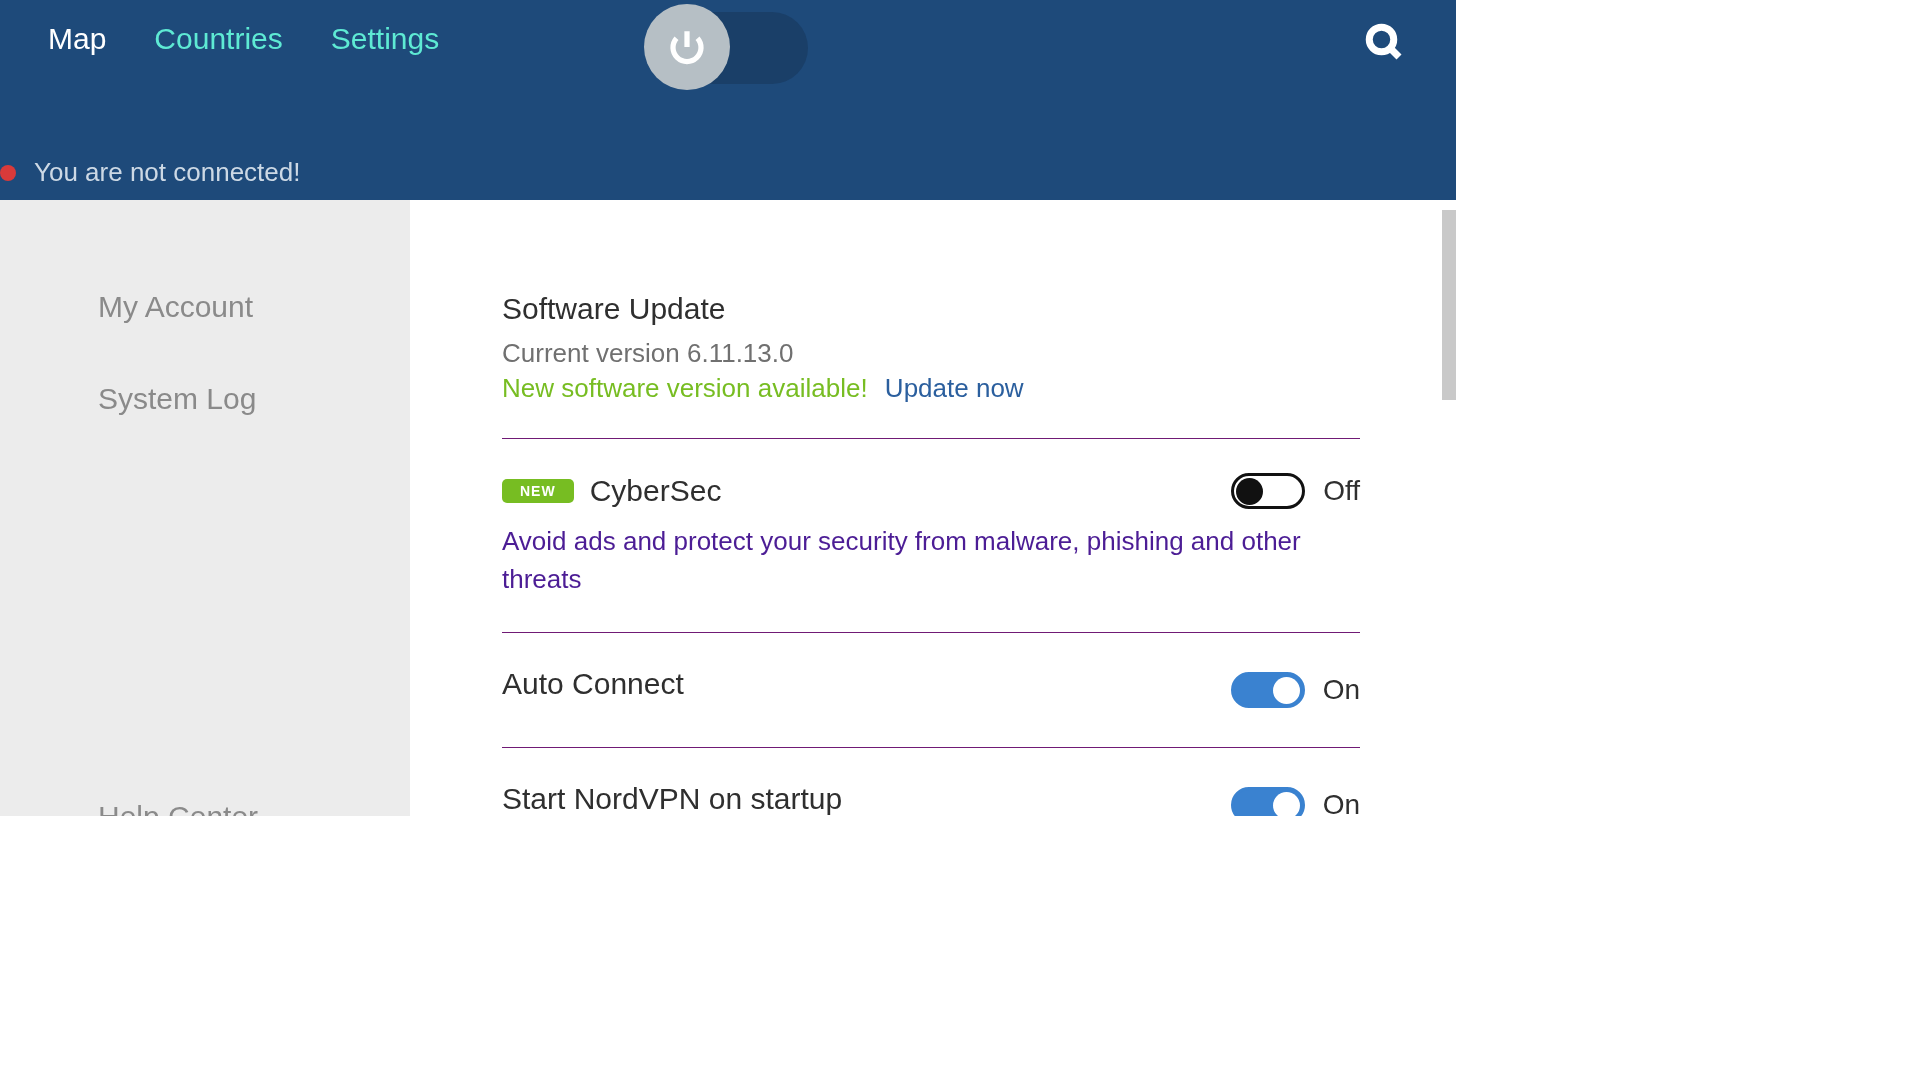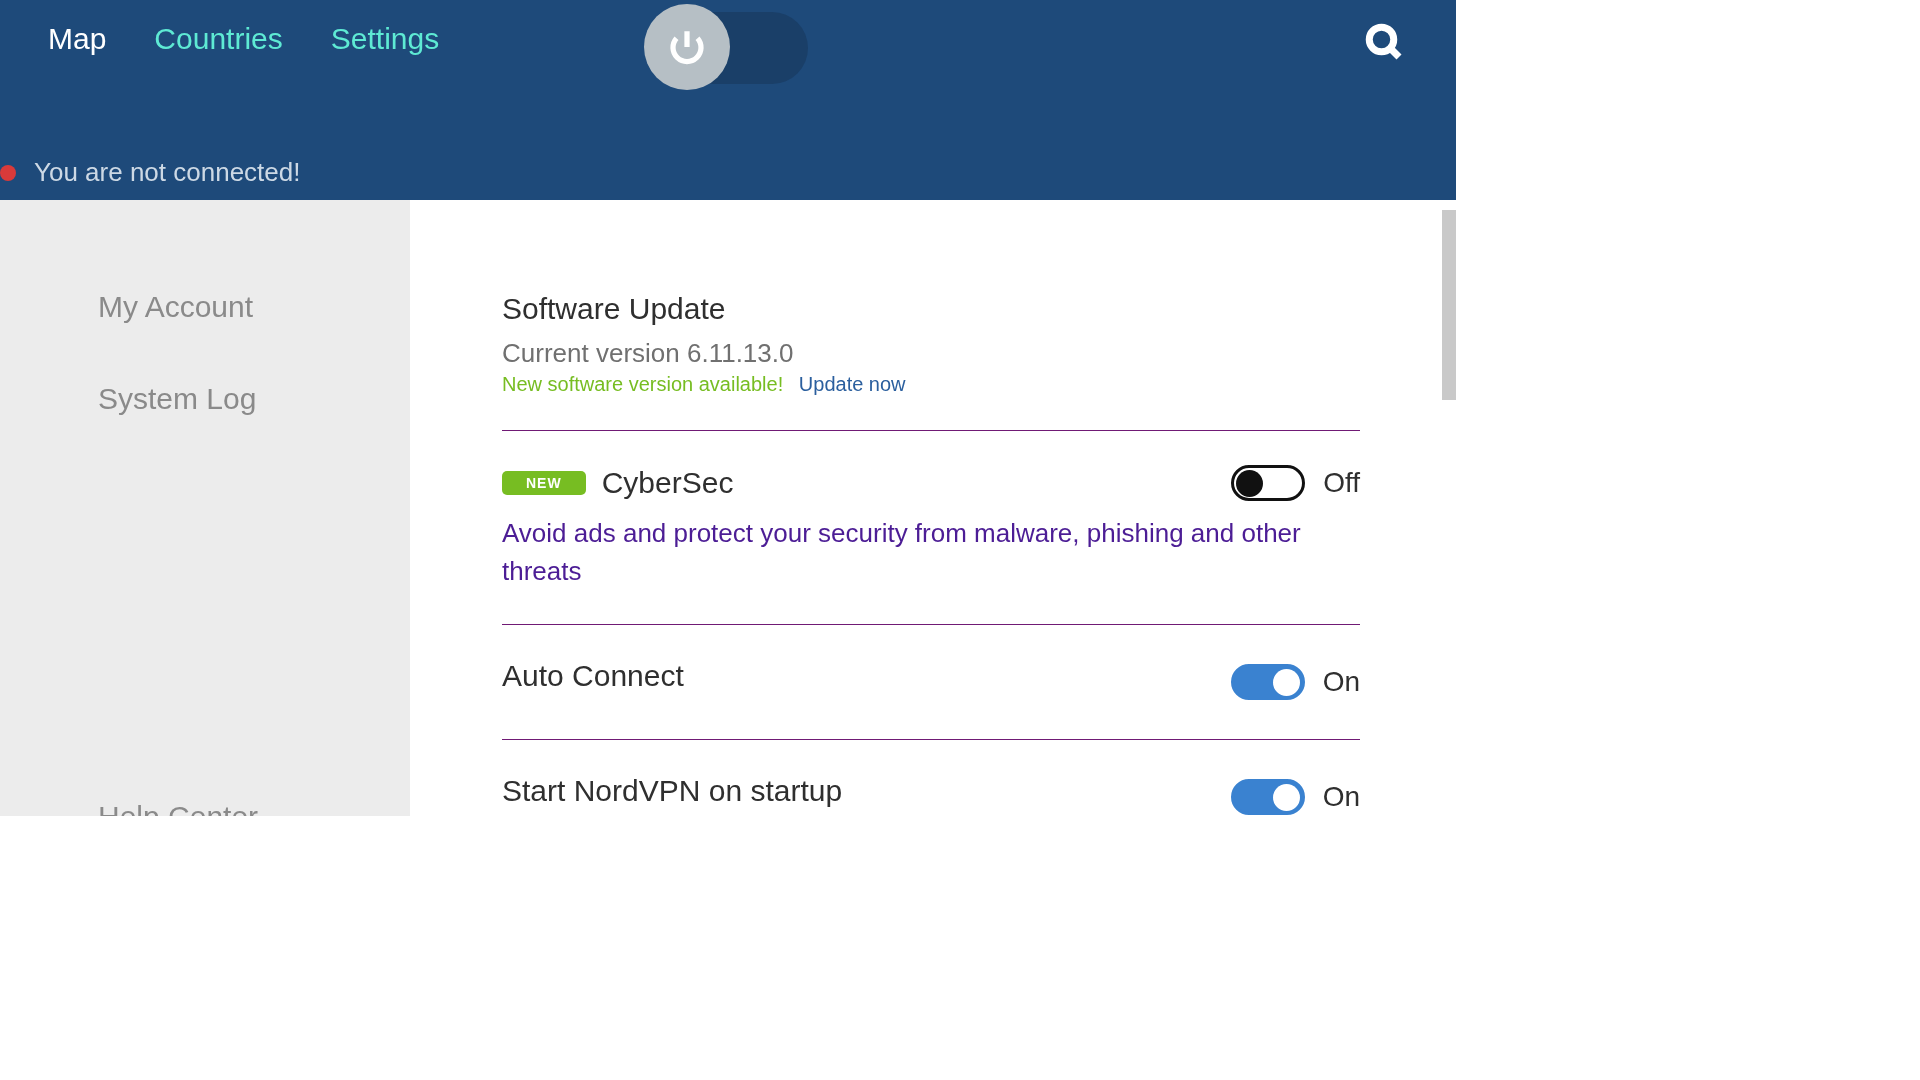--- a/index.html
+++ b/index.html
@@ -125,37 +125,37 @@
     font-weight:500;
     color:var(--text-dark);
     margin-bottom:12px;
   }
   .subtext{
     font-size:26px;
     color:#4c1d95;
     line-height:1.45;
   }
   .version-line{ font-size:26px; color:#707070; }
-  .update-line{ margin-top:4px; font-size:20px;}
+  .update-line{ margin-top:4px; font-size:26px;}
   .update-avail{ color:var(--green); }
   .update-link{ color:#2b5f9e; margin-left:10px; cursor:pointer;}
 
   .row-head{
     display:flex; align-items:center; justify-content:space-between;
   }
   .row-left{
     display:flex; align-items:center; gap:16px;
   }
   .badge-new{
     background:var(--badge-green);
     color:#fff;
     font-size:14px;
     font-weight:700;
     letter-spacing:1px;
-    padding:4px 24px;
+    padding:4px 18px;
     border-radius:5px;
   }
 
   .toggle-wrap{
     display:flex; align-items:center; gap:18px;
   }
   .toggle-label{
     font-size:28px; color:var(--text-dark);
   }
   .switch{

